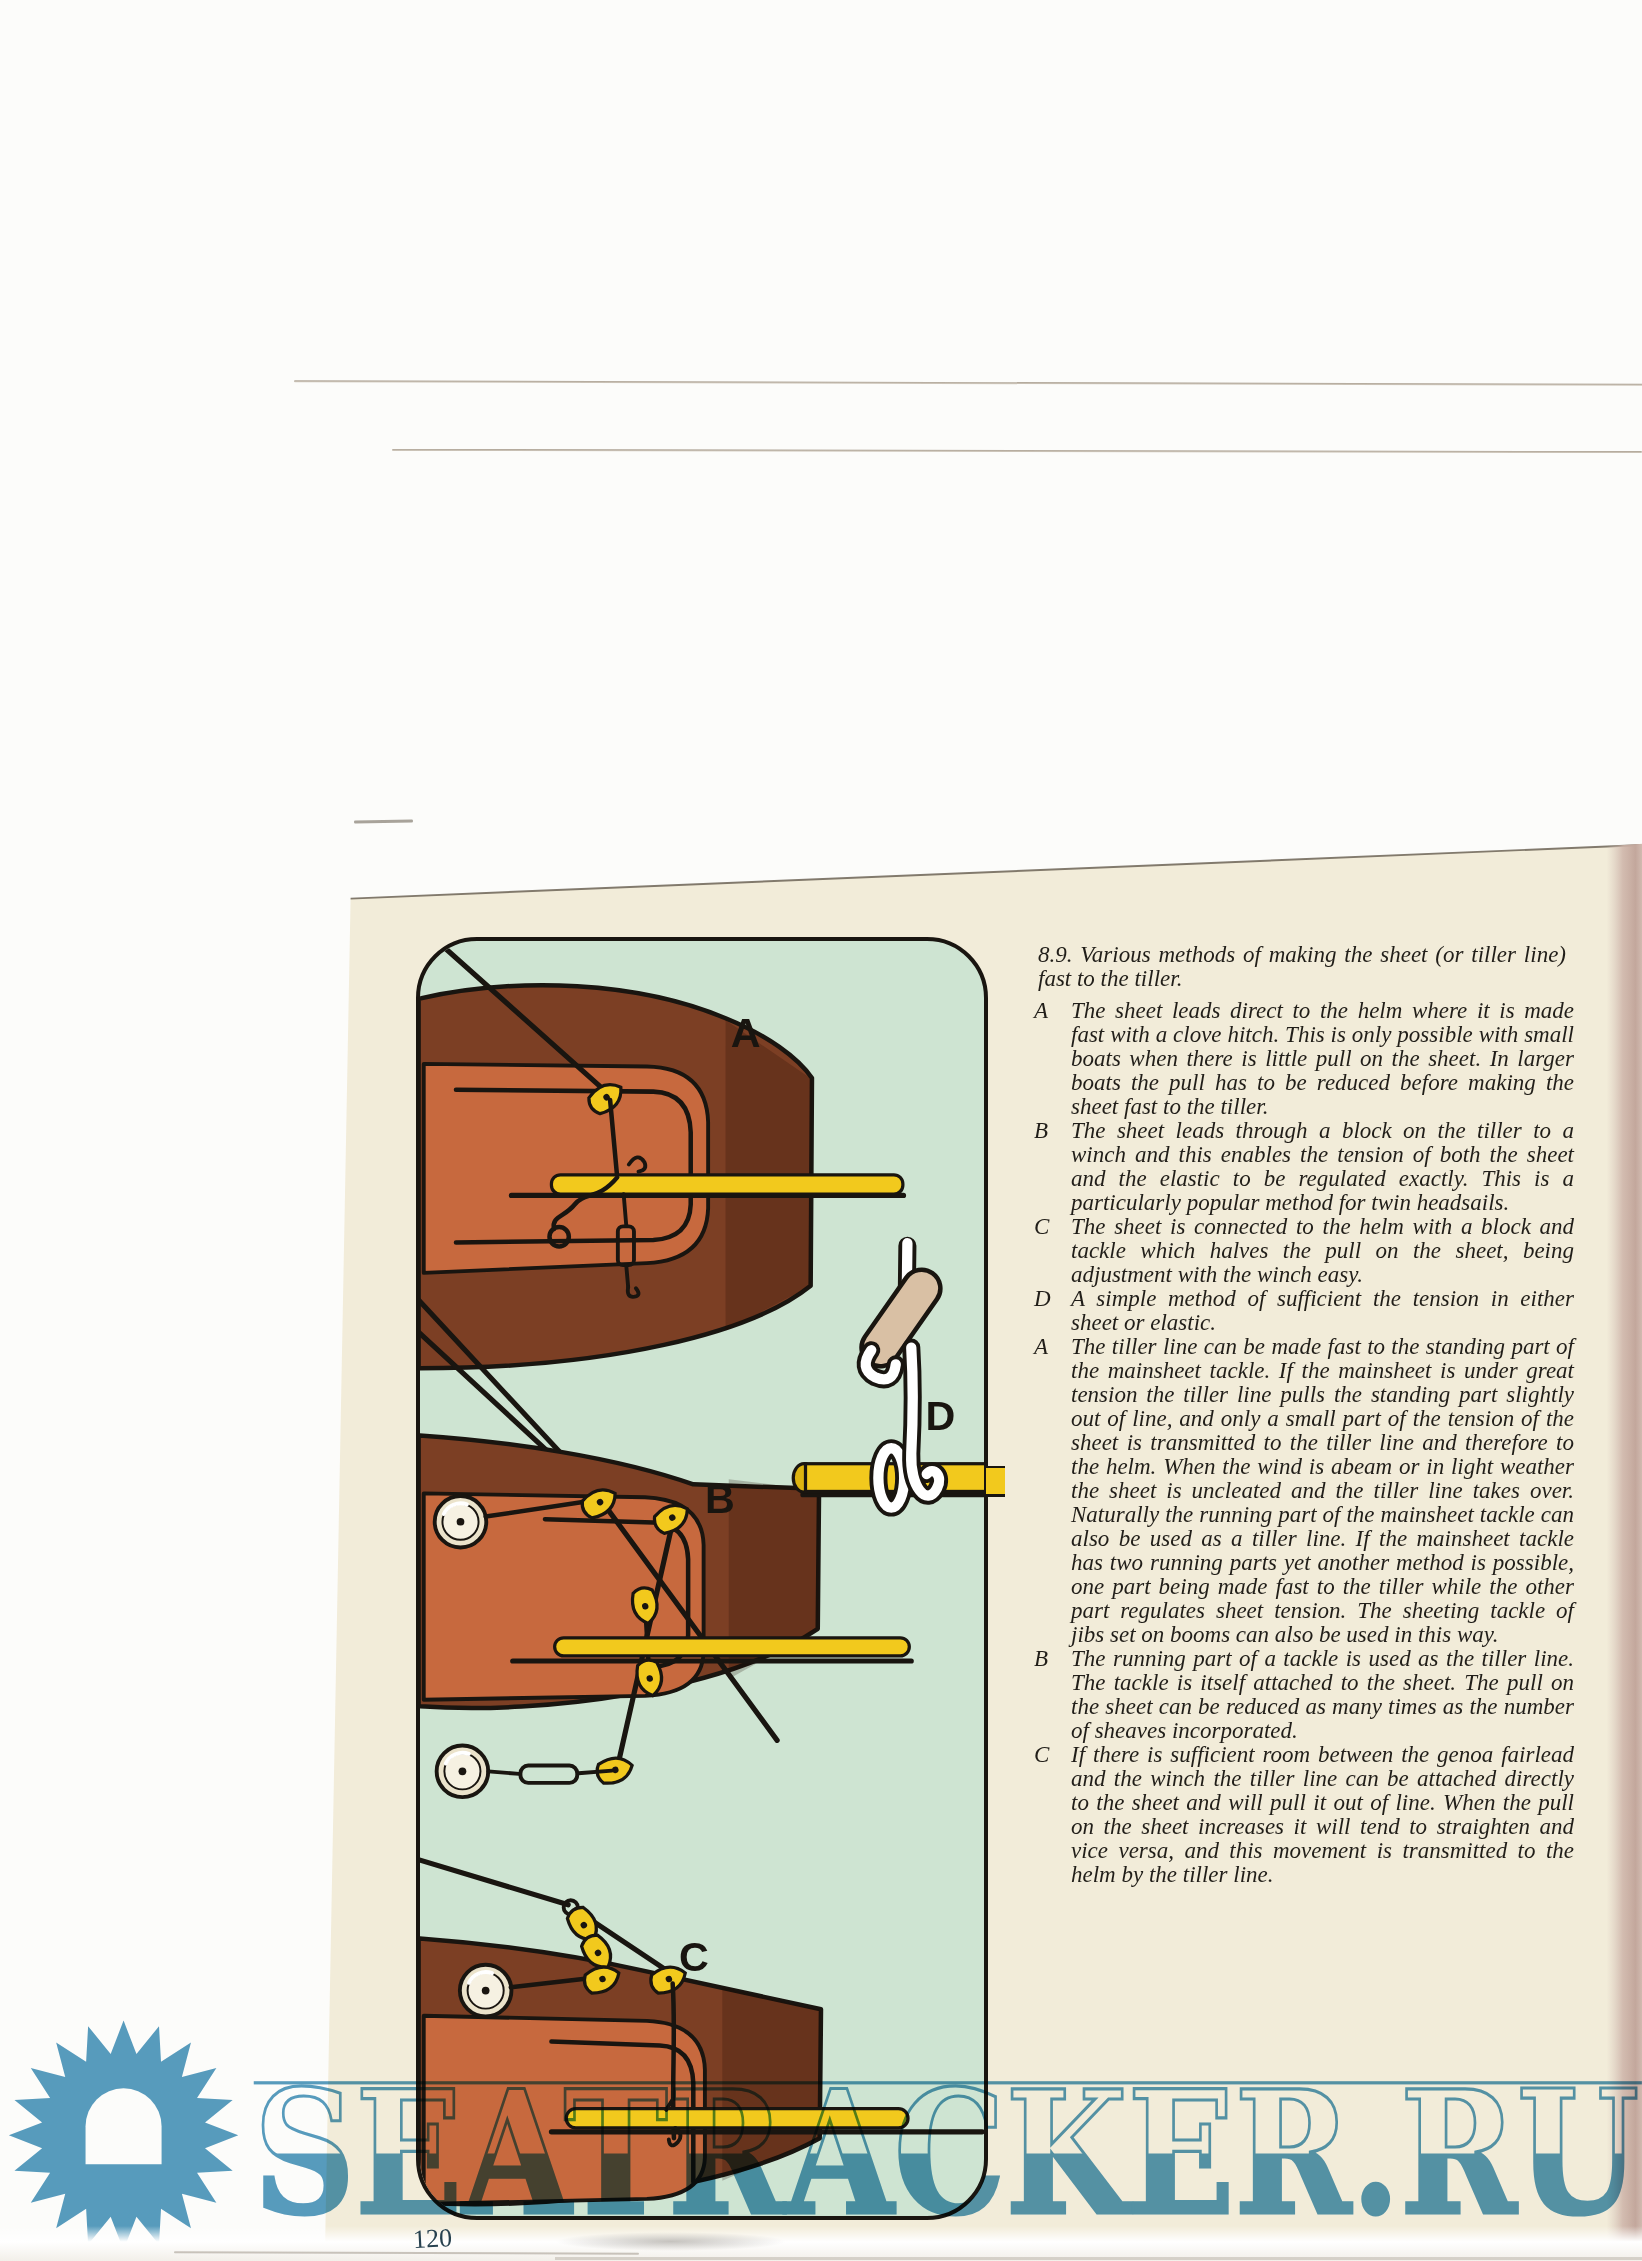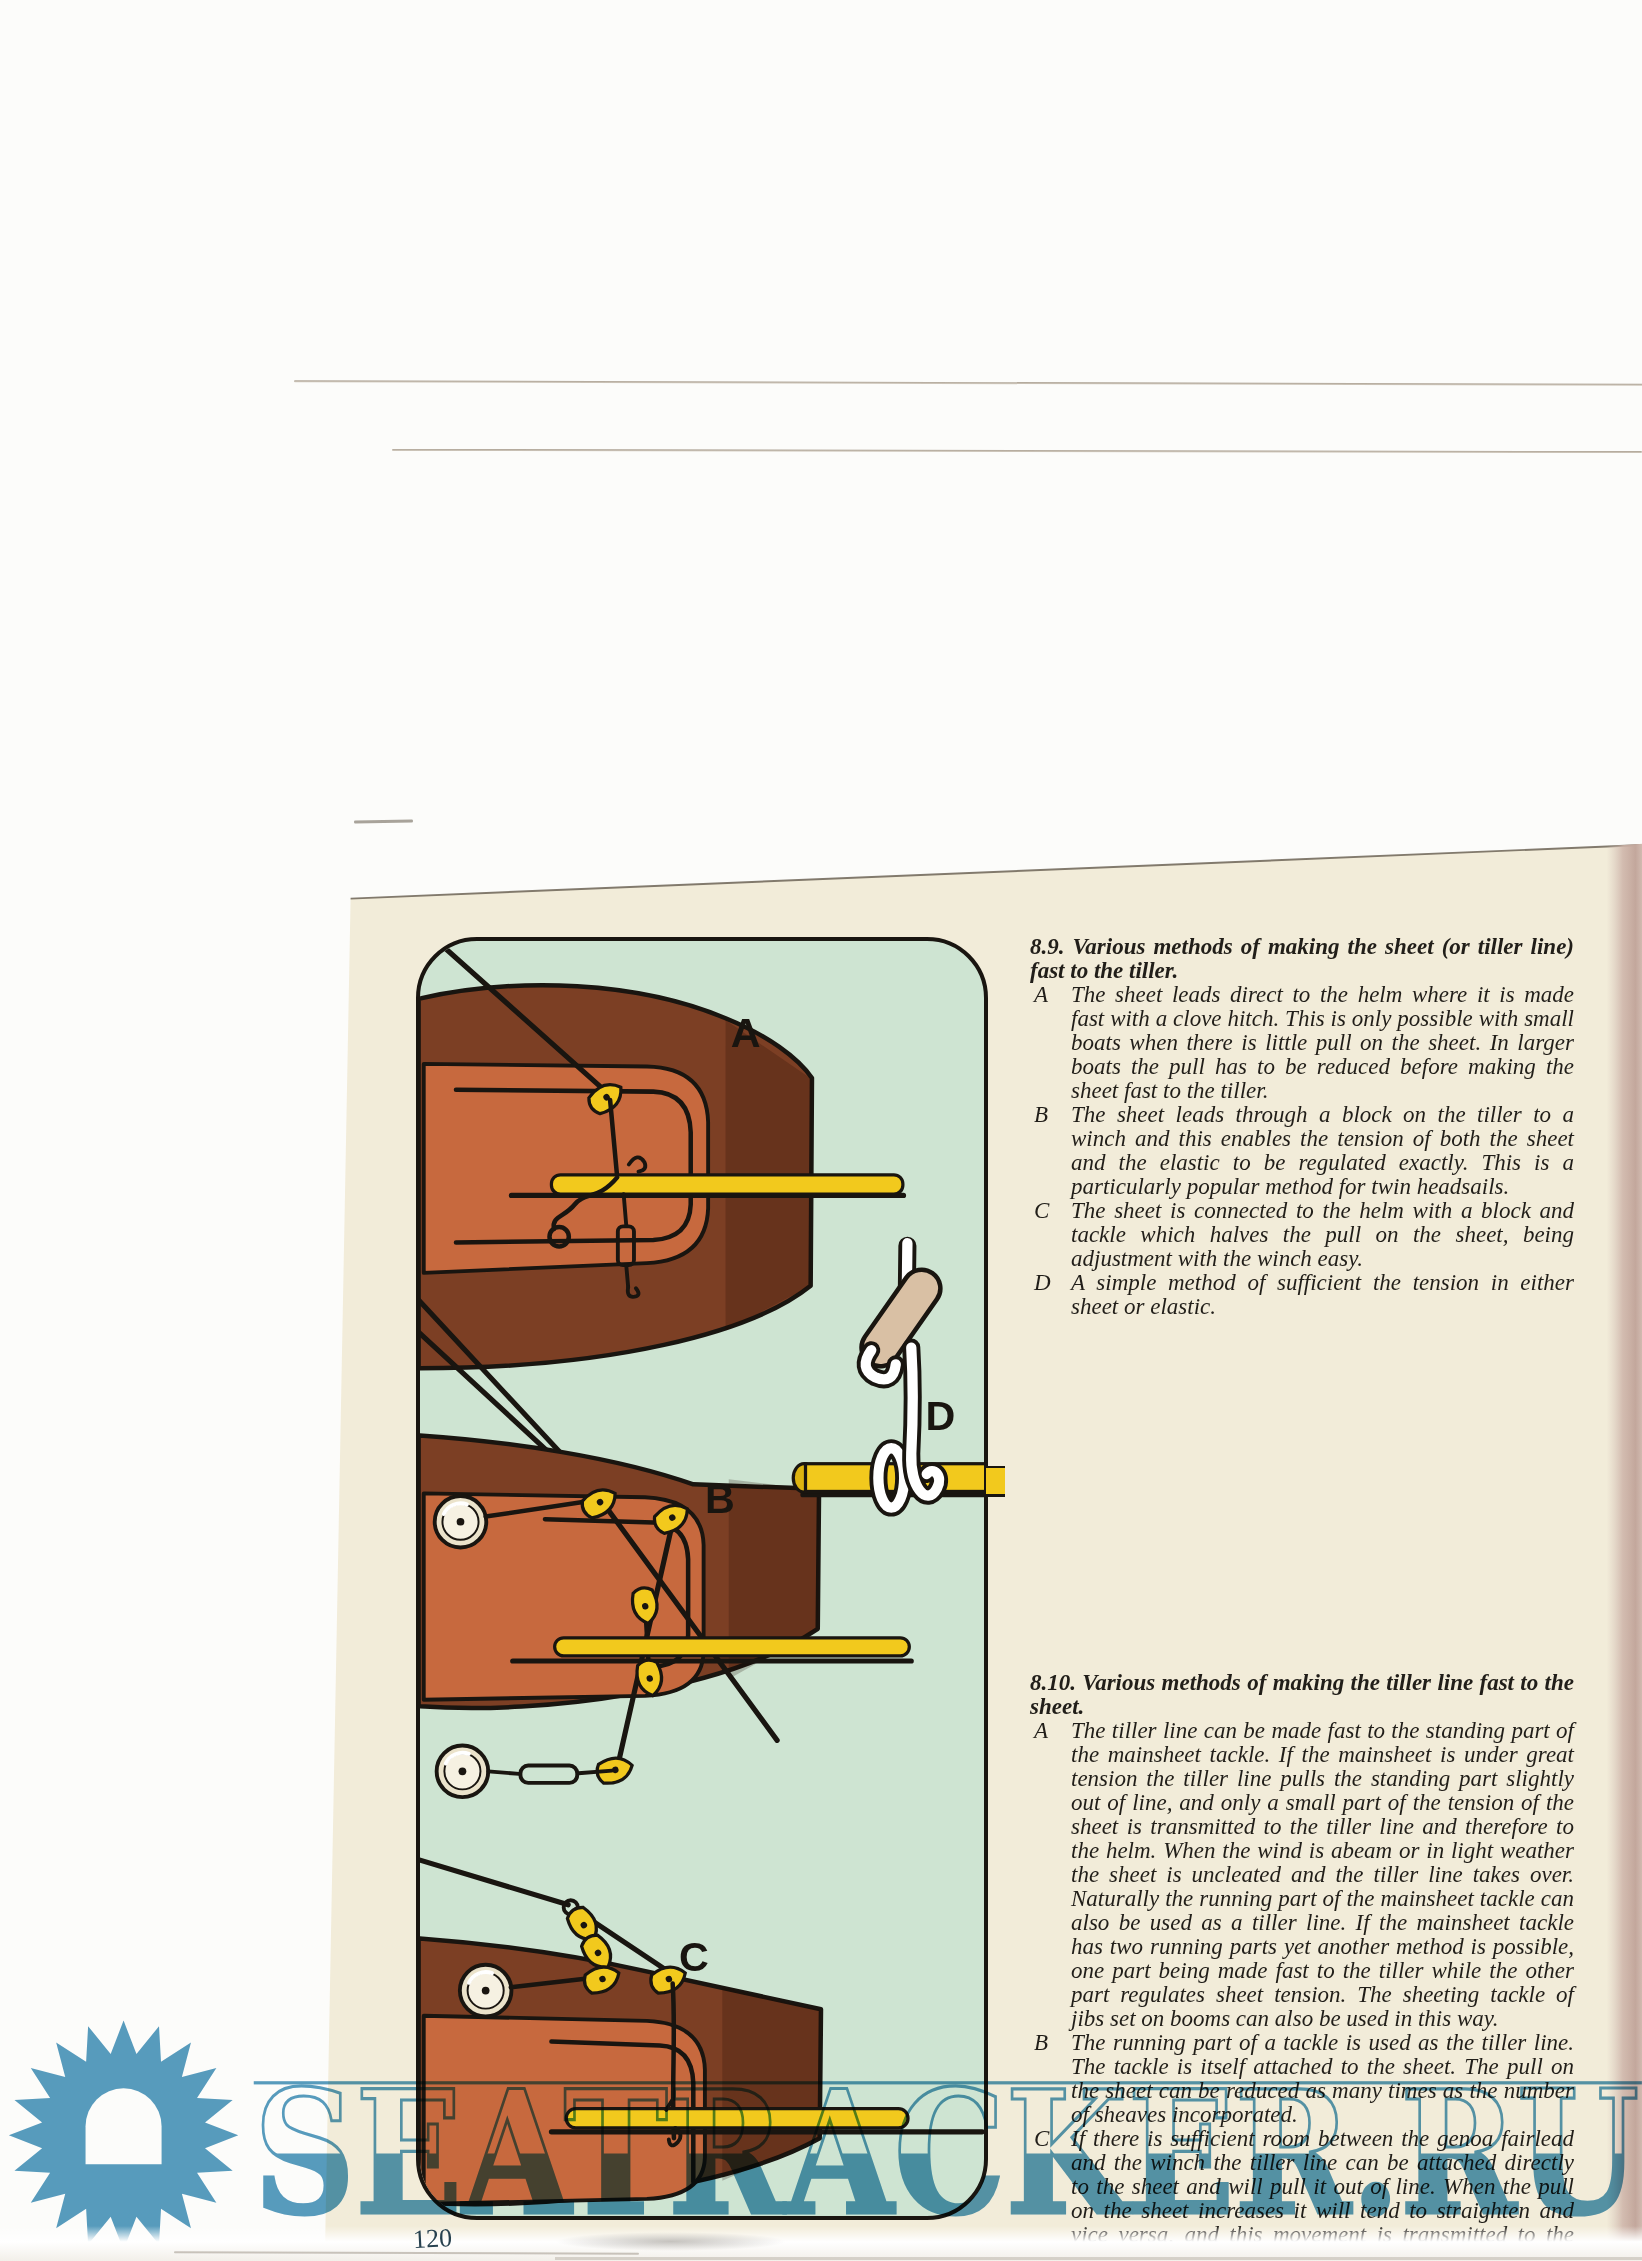--- a/index.html
+++ b/index.html
@@ -46,21 +46,21 @@
   .lbl{font:700 64px "Liberation Sans",sans-serif;fill:var(--ink);}
   .ropeb{fill:none;stroke:var(--ink);stroke-width:28px;stroke-linecap:round;}
   .ropew{fill:none;stroke:#ffffff;stroke-width:16px;stroke-linecap:round;}
   .toggle{fill:var(--toggle);stroke:var(--ink);stroke-width:7px;}
   
   .textcol{
     position:absolute;left:1030px;top:935px;width:544px;
     font-style:italic;font-size:23px;line-height:24px;color:#211e19;
     text-align:justify;
   }
-  .textcol p{margin:0;font-weight:bold;}
+  .textcol p{margin:8px;}
   .sec2{margin-top:352px !important;}
   .item{position:relative;padding-left:41px;}
   .ilabel{position:absolute;left:3.9px;top:0;}
   
   .wm{position:absolute;left:0;top:2000px;width:1643px;height:261px;mix-blend-mode:multiply;opacity:.88;}
   
   .pageno{
     position:absolute;left:413px;top:2224px;font:400 26px "Liberation Serif",serif;
     color:#27414f;transform:rotate(-3deg);z-index:9;
   }
@@ -201,21 +201,20 @@
   </div>
   <div class="item">
     <span class="ilabel">C</span>
     <span>The sheet is connected to the helm with a block and tackle which halves the pull on the sheet, being adjustment with the winch easy.</span>
   </div>
   <div class="item">
     <span class="ilabel">D</span>
     <span>A simple method of sufficient the tension in either sheet or elastic.</span>
   </div>
 
-  <p class="sec sec2">8.10. Various methods of making the tiller line fast to the sheet.</p>
   <div class="item">
     <span class="ilabel">A</span>
     <span>The tiller line can be made fast to the standing part of the mainsheet tackle. If the mainsheet is under great tension the tiller line pulls the standing part slightly out of line, and only a small part of the tension of the sheet is transmitted to the tiller line and therefore to the helm. When the wind is abeam or in light weather the sheet is uncleated and the tiller line takes over. Naturally the running part of the mainsheet tackle can also be used as a tiller line. If the mainsheet tackle has two running parts yet another method is possible, one part being made fast to the tiller while the other part regulates sheet tension. The sheeting tackle of jibs set on booms can also be used in this way.</span>
   </div>
   <div class="item">
     <span class="ilabel">B</span>
     <span>The running part of a tackle is used as the tiller line. The tackle is itself attached to the sheet. The pull on the sheet can be reduced as many times as the number of sheaves incorporated.</span>
   </div>
   <div class="item">
     <span class="ilabel">C</span>

